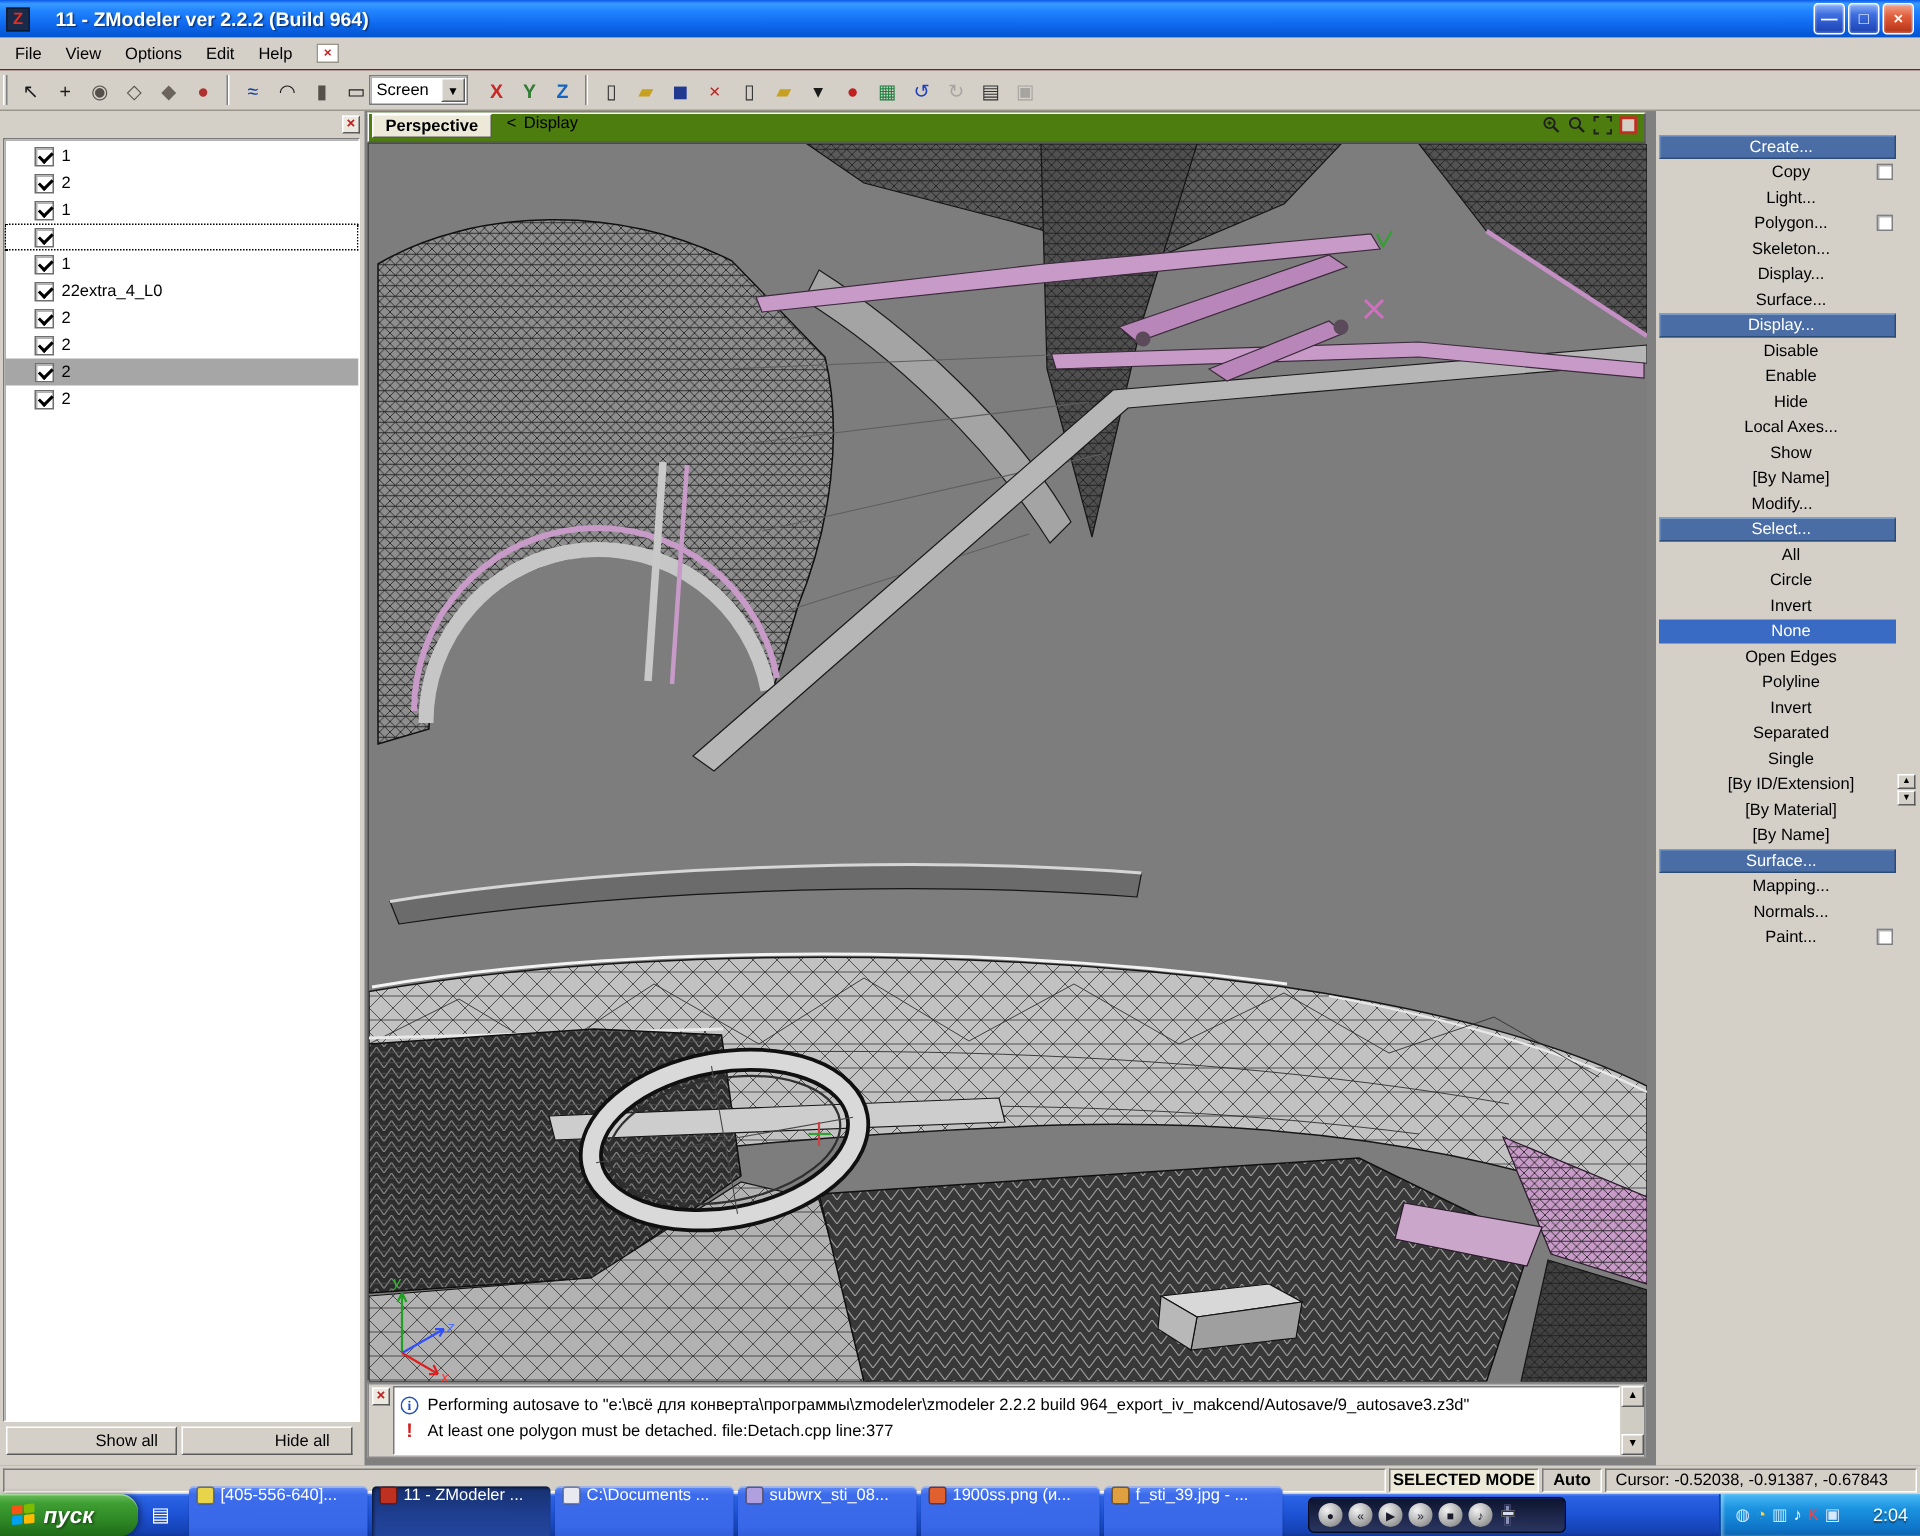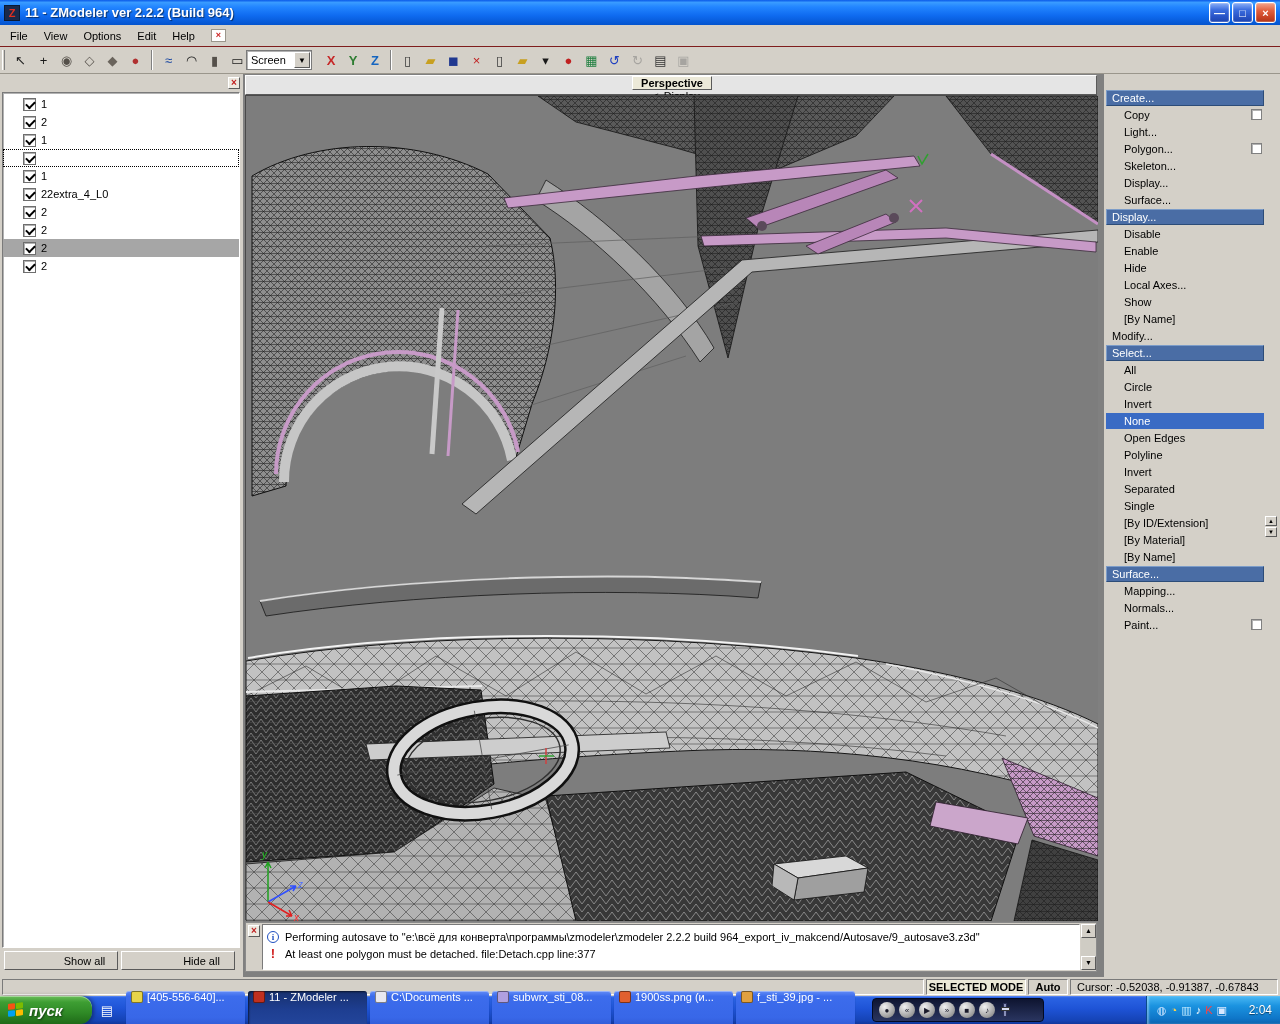--- a/index.html
+++ b/index.html
@@ -5,21 +5,21 @@
   *{margin:0;padding:0;box-sizing:border-box;}
   html,body{width:1280px;height:1024px;overflow:hidden;}
   body{font-family:"Liberation Sans","DejaVu Sans",sans-serif;font-size:11px;background:#808080;position:relative;color:#000;}
   .raised{border:1px solid;border-color:#ffffff #5a5a5a #5a5a5a #ffffff;background:#D4D0C8;padding-left:47px;}
 
   
   #titlebar{position:absolute;left:0;top:0;width:1280px;height:25px;
     background:linear-gradient(180deg,#0A59E8 0%,#399BFF 10%,#2285FF 28%,#0F6BF0 62%,#0353CE 100%);
     display:flex;align-items:center;padding:0 4px;}
   #app-icon{width:16px;height:16px;background:#1a2a4a;border:1px solid #0a1a33;color:#e03020;font-weight:bold;font-size:11px;display:flex;align-items:center;justify-content:center;margin-right:5px;}
-  #title-text{color:#fff;font-weight:bold;font-size:13px;text-shadow:1px 1px 1px rgba(0,0,0,.55);flex:1;}
+  #title-text{color:#fff;font-weight:bold;font-size:13px;text-shadow:1px 1px 1px rgba(0,0,0,.55);flex:1;margin-left:12px;}
   .cap-btn{width:21px;height:21px;border-radius:3px;border:1px solid #fff;color:#fff;display:flex;align-items:center;justify-content:center;font-size:11px;font-weight:bold;margin-left:2px;
     background:linear-gradient(180deg,#8CB0F8 0%,#3D6FE0 35%,#2A55C8 70%,#1E44B0 100%);box-shadow:inset 0 0 0 1px rgba(255,255,255,.2);}
   .cap-close{background:linear-gradient(180deg,#F2A58E 0%,#E1603E 40%,#C94425 75%,#B03518 100%);}
 
   
   #menubar{position:absolute;left:0;top:25px;width:1280px;height:22px;background:#D4D0C8;border-bottom:1px solid #7f1d1d;display:flex;align-items:center;padding-left:2px;}
   .menu-item{padding:2px 8px;cursor:default;}
   #menu-decor{width:15px;height:13px;margin-left:8px;border:1px solid #9a968c;background:#fff;color:#cc2020;font-size:9px;font-weight:bold;line-height:11px;text-align:center;}
   #toolbar{position:absolute;left:0;top:47px;width:1280px;height:27px;background:#D4D0C8;border-bottom:1px solid #9a968c;display:flex;align-items:center;}
   .grip{width:3px;height:20px;border-left:1px solid #fff;border-right:1px solid #808080;margin:0 4px 0 2px;}
@@ -37,31 +37,31 @@
   .close-box{position:absolute;width:12px;height:12px;background:#ece9e0;border:1px solid;border-color:#fff #5a5a5a #5a5a5a #fff;color:#c02020;font-size:10px;font-weight:bold;line-height:9px;text-align:center;cursor:default;}
   #layer-list{position:absolute;left:2px;top:18px;width:238px;height:856px;background:#fff;border:1px solid;border-color:#7a7a7a #fff #fff #7a7a7a;box-shadow:inset 1px 1px 0 rgba(0,0,0,.3);overflow:hidden;padding-top:2px;}
   .list-row{height:18px;display:flex;align-items:center;gap:5px;padding-left:20px;}
   .list-row.sel{background:#a6a6a6;}
   .list-row.foc{outline:1px dotted #000;outline-offset:-1px;}
   .cb{width:13px;height:13px;background:#fff;border:1px solid #6e6e6e;box-shadow:inset 1px 1px 0 rgba(0,0,0,.3);position:relative;flex:0 0 auto;}
   .cb.on::after{content:"";position:absolute;left:2px;top:2px;width:7px;height:4px;border-left:2px solid #000;border-bottom:2px solid #000;transform:rotate(-45deg);}
   .panel-btn{position:absolute;height:19px;font-size:11px;display:flex;align-items:center;justify-content:center;cursor:default;}
 
   
-  #vp-topbar{position:absolute;left:245px;top:75px;width:852px;height:20px;background:#e5e5e5;border:1px solid;border-color:#fff #5a5a5a #5a5a5a #fff;display:flex;align-items:center;flex-direction:column;}
+  #vp-topbar{position:absolute;left:245px;top:75px;width:852px;height:20px;background:#4d7c0f;border:1px solid;border-color:#fff #5a5a5a #5a5a5a #fff;display:flex;align-items:flex-start;}
   #vp-tab{height:16px;margin-left:2px;padding:0 8px;background:#ECE9D8;border:1px solid;border-color:#fff #5a5a5a #5a5a5a #fff;font-weight:bold;display:flex;align-items:center;}
   #vp-display{margin-left:10px;display:flex;gap:5px;align-items:center;}
   #vp-icons{margin-left:auto;display:flex;align-items:center;gap:2px;padding-right:3px;}
   .vp-icon{width:15px;height:15px;display:flex;align-items:center;justify-content:center;}
   #canvas-wrap{position:absolute;left:245px;top:95px;width:852px;height:825px;border:1px solid #4a4a4a;}
   #canvas-wrap svg{display:block;}
 
   
   #right-panel{position:absolute;left:1104px;top:74px;width:176px;height:903px;background:#D4D0C8;}
-  #right-menu{position:absolute;left:2px;top:16px;width:158px;}
+  #right-menu{position:absolute;left:2px;top:16px;width:158px;text-align:center;}
   .rm-header{height:16px;line-height:14px;margin-bottom:1px;padding-left:5px;color:#fff;background:#4a6da5;border:1px solid;border-color:#7c9cc8 #2c4c78 #2c4c78 #7c9cc8;position:relative;cursor:default;}
   .rm-item{height:16px;line-height:16px;margin-bottom:1px;padding-left:18px;position:relative;cursor:default;}
   .rm-plain{height:16px;line-height:16px;margin-bottom:1px;padding-left:6px;position:relative;cursor:default;}
   .rm-sel{background:#3a6bc4;color:#fff;}
   .rm-cb{position:absolute;right:2px;top:2px;width:11px;height:11px;background:#fff;border:1px solid #808080;box-shadow:inset 1px 1px 0 rgba(0,0,0,.3);}
   #rm-scroll{position:absolute;right:3px;top:442px;width:12px;}
   .rm-arrow{width:12px;height:10px;background:#D4D0C8;border:1px solid;border-color:#fff #5a5a5a #5a5a5a #fff;font-size:6px;line-height:8px;text-align:center;margin-bottom:1px;}
 
   
   #msg-panel{position:absolute;left:245px;top:922px;width:852px;height:50px;background:#D4D0C8;border:1px solid #8a8a8a;}

